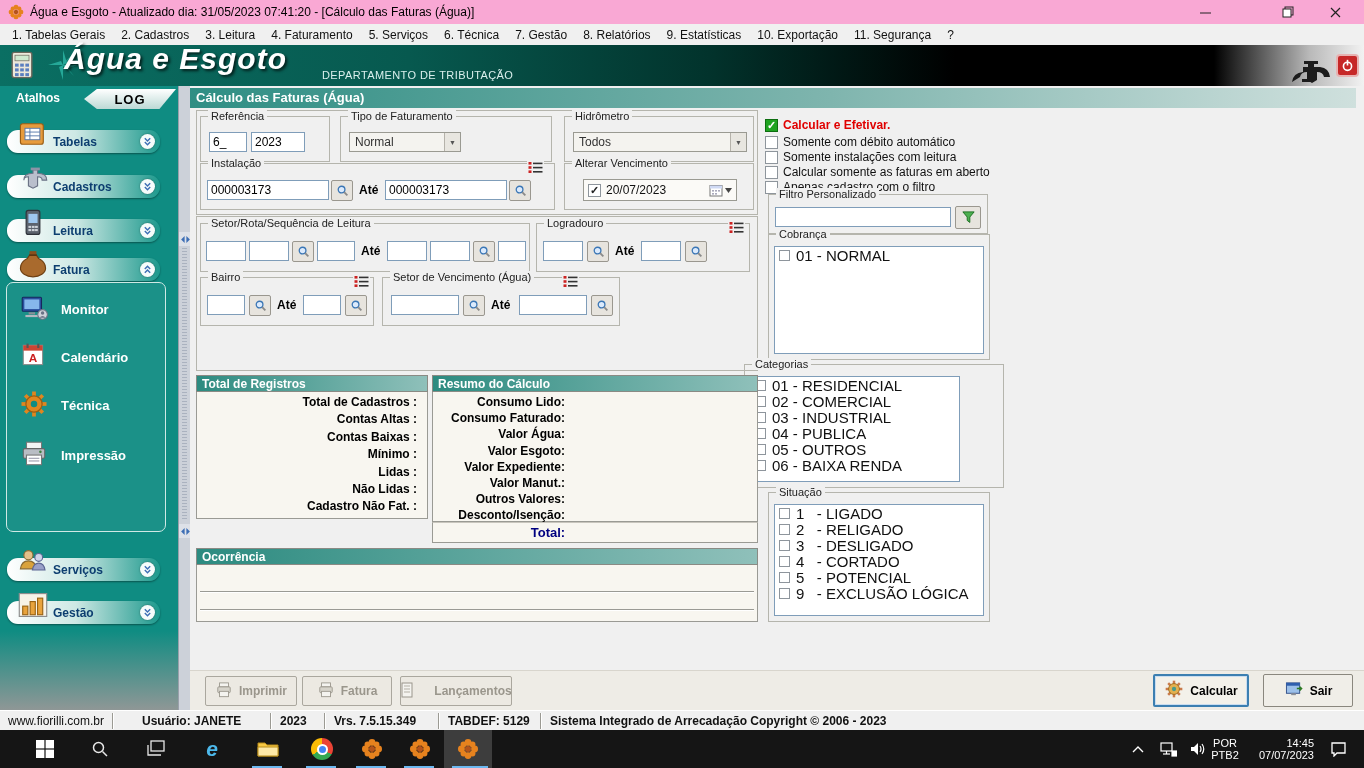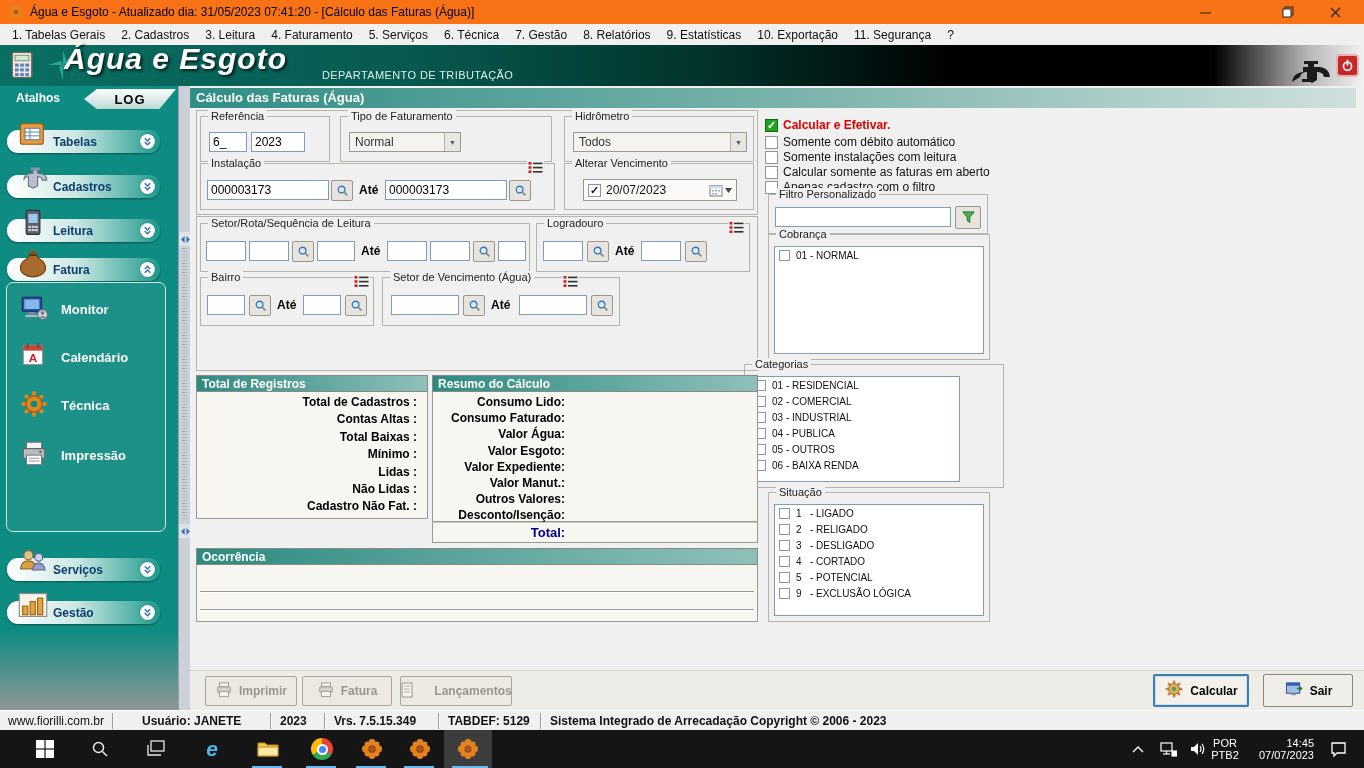--- a/index.html
+++ b/index.html
@@ -1,21 +1,21 @@
 <!DOCTYPE html>
 <html><head>
 <meta charset="utf-8">
 <style>
   * { margin:0; padding:0; box-sizing:border-box; font-family:"Liberation Sans", sans-serif; }
   html,body { background:#444; }
   .screen { position:relative; width:1364px; height:768px; background:#f0f0f0; overflow:hidden; font-size:12px; color:#111; }
   .abs { position:absolute; }
 
   
-  .titlebar { position:absolute; left:0; top:0; width:1364px; height:24px; background:#f97316; display:flex; align-items:center; }
+  .titlebar { position:absolute; left:0; top:0; width:1364px; height:24px; background:#f9a8d4; display:flex; align-items:center; }
   .titlebar .ticon { margin-left:8px; width:16px; height:16px; }
   .titlebar .ttext { margin-left:6px; font-size:12px; color:#000; }
   .wc { position:absolute; top:0; width:46px; height:24px; display:flex; align-items:center; justify-content:center; }
 
   
   .menubar { position:absolute; left:0; top:24px; width:1364px; height:21px; background:#f0f0f0; display:flex; align-items:center; padding-left:4px; }
   .mi { padding:2px 8px; font-size:12px; color:#111; white-space:nowrap; }
 
   
   .banner { position:absolute; left:0; top:45px; width:1364px; height:41px;
@@ -66,21 +66,21 @@
   .atelbl { position:absolute; font-weight:bold; font-size:12px; color:#000; }
   .listicon { position:absolute; width:17px; height:15px; background:#f0f0f0; display:flex; align-items:center; justify-content:center; }
   .cb { width:13px; height:13px; background:#fff; border:1px solid #8e959c; display:inline-flex; align-items:center; justify-content:center; flex:none; }
   .cb.green { background:#1fa321; border-color:#0d6e10; color:#fff; font-size:11px; font-weight:bold; }
   .cb.green::after { content:"✓"; }
   .cb.dark { color:#222; font-size:11px; font-weight:bold; }
   .cb.dark::after { content:"✓"; }
   .optrow { position:absolute; display:flex; align-items:center; gap:5px; font-size:12px; color:#111; }
   .redlbl { color:#e00000; font-weight:bold; }
   .lbx { position:absolute; background:#fff; border:1px solid #7f9db9; overflow:hidden; }
-  .lbi { display:flex; align-items:center; gap:6px; height:16px; padding:0 0 0 4px; font-size:10px; color:#111; }
+  .lbi { display:flex; align-items:center; gap:6px; height:16px; padding:0 0 0 4px; font-size:15px; color:#111; }
   .lbi .cb { width:11px; height:11px; }
   .lbi span.lbl { white-space:pre; }
 
   .panelh { position:absolute; height:17px; background:linear-gradient(90deg,#2c8b80,#8fc0ba); border:1px solid #8a8a84;
     color:#fff; font-weight:bold; font-size:12px; padding:1px 5px; }
   .panelb { position:absolute; background:#f8f6f0; border:1px solid #9a9a94; border-top:none; }
   .trow { text-align:right; font-weight:bold; font-size:12px; line-height:17.4px; padding-right:10px; color:#000; }
   .rrow { text-align:right; font-weight:bold; font-size:12px; line-height:16.2px; width:132px; color:#000; }
   .totalstrip { position:absolute; background:#f8f6f0; border:1px solid #9a9a94; border-top:1px solid #c8c5bd; }
   .totallbl { position:absolute; left:0; width:230px; text-align:center; font-weight:bold; font-size:13px; color:#000080; top:2px; }
@@ -686,21 +686,21 @@
             <span class="cb"></span>
             <span class="lbl">9   - EXCLUSÃO LÓGICA</span>
           </div>
       </div>
     </div>
 
     <div class="panelh" style="left:6px;top:289px;width:232px;">Total de Registros</div>
     <div class="panelb" style="left:6px;top:306px;width:232px;height:127px;padding-top:2px;">
       <div class="trow">Total de Cadastros :</div>
       <div class="trow">Contas Altas :</div>
-      <div class="trow">Total Baixas :</div>
+      <div class="trow">Contas Baixas :</div>
       <div class="trow">Mínimo :</div>
       <div class="trow">Lidas :</div>
       <div class="trow">Não Lidas :</div>
       <div class="trow">Cadastro Não Fat. :</div>
     </div>
 
     <div class="panelh" style="left:242px;top:289px;width:326px;">Resumo do Cálculo</div>
     <div class="panelb" style="left:242px;top:306px;width:326px;height:130px;padding-top:2px;">
       <div class="rrow">Consumo Lido:</div>
       <div class="rrow">Consumo Faturado:</div>

